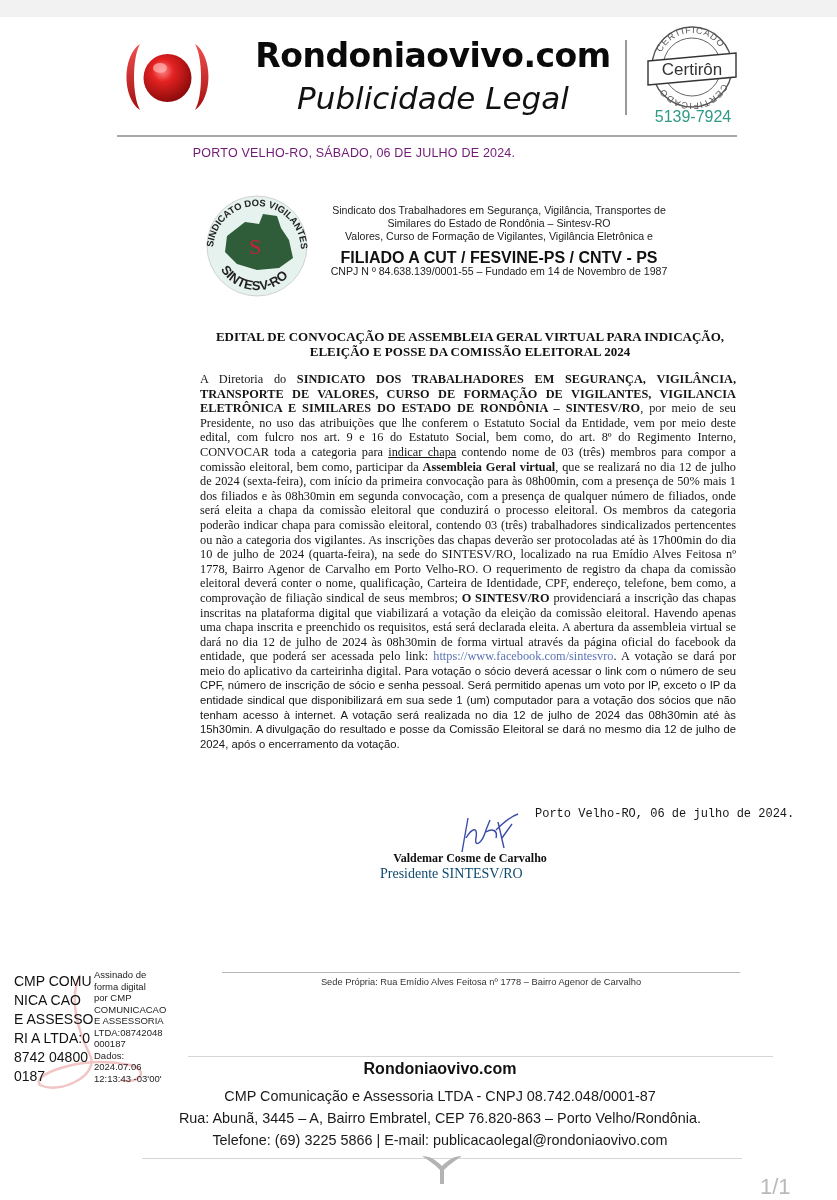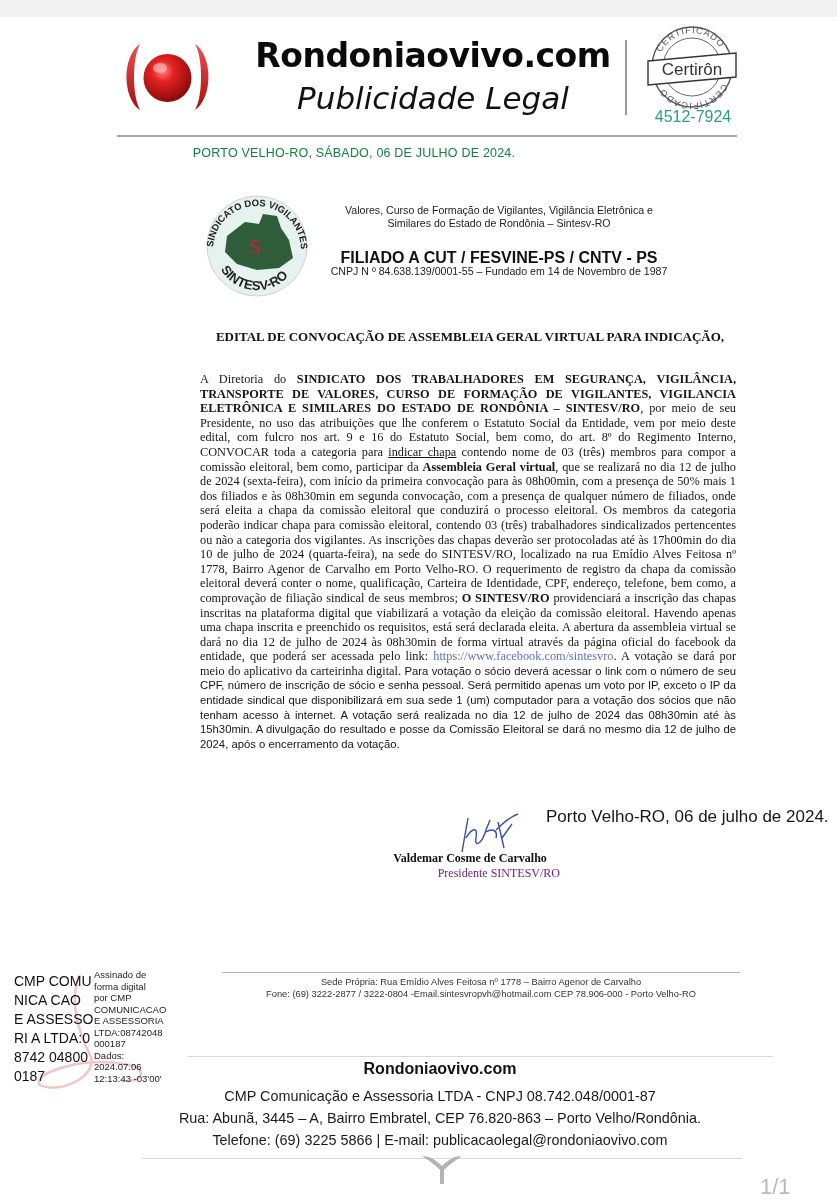--- a/index.html
+++ b/index.html
@@ -24,21 +24,21 @@
   }
   .mast-divider { position: absolute; left: 625px; top: 40px; width: 2px; height: 75px; background: #9a9a9a; }
   .cert-stamp { position: absolute; left: 644px; top: 25px; width: 96px; height: 84px; }
   .cert-phone {
     position: absolute; left: 648px; top: 108px; width: 90px; text-align: center;
     font-size: 16px; color: #2e9a86;
   }
   .mast-rule { position: absolute; left: 117px; top: 135px; width: 620px; height: 2px; background: #a8a8a8; }
   .date-line {
     position: absolute; left: 0; top: 146px; width: 708px; text-align: center;
-    font-size: 12.5px; color: #15803d; letter-spacing: 0.2px;
+    font-size: 12.5px; color: #701a75; letter-spacing: 0.2px;
   }
 
   
   .union-logo { position: absolute; left: 197px; top: 188px; width: 118px; height: 112px; }
   .union-name {
     position: absolute; left: 318px; top: 204px; width: 362px; text-align: center;
     font-size: 10.6px; line-height: 13px; color: #222;
   }
   .union-affil {
     position: absolute; left: 318px; top: 249px; width: 362px; text-align: center;
@@ -61,30 +61,30 @@
   }
   .edital-body b { font-weight: bold; }
   .edital-body .u { text-decoration: underline; }
   .edital-body .link { color: #5a73b5; }
   .edital-body .sans {
     font-family: "Liberation Sans", sans-serif; font-size: 11.3px; line-height: 14.6px;
   }
 
   .sign-place {
     position: absolute; left: 535px; top: 807px;
-    font-family: Liberation Sans, sans-serif; font-size: 17px; color: #161616; margin-left: 11px;
+    font-family: Liberation Mono, monospace; font-size: 12px; color: #161616;
   }
   .signature { position: absolute; left: 452px; top: 808px; width: 70px; height: 50px; }
   .signer-name {
     position: absolute; left: 380px; top: 851px; width: 180px; text-align: center;
     font-family: "Liberation Serif", serif; font-weight: bold; font-size: 12px; color: #111;
   }
   .signer-role {
-    position: absolute; left: 380px; top: 866px; width: 180px; text-align: right;
-    font-family: "Liberation Serif", serif; font-size: 12px; color: #701a75;
+    position: absolute; left: 380px; top: 866px; width: 180px; text-align: left;
+    font-family: "Liberation Serif", serif; font-size: 14px; color: #0c4a6e;
   }
 
   .union-footer-rule { position: absolute; left: 222px; top: 972px; width: 518px; height: 1px; background: #b5b5b5; }
   .union-footer {
     position: absolute; left: 222px; top: 976px; width: 518px; text-align: center;
     font-size: 9.3px; line-height: 12px; color: #333;
   }
 
   
   .pdf-swirl { position: absolute; left: 20px; top: 965px; width: 140px; height: 140px; }
@@ -147,59 +147,60 @@
     <path id="arcTop" d="M14 42 A34 34 0 0 1 82 42"></path>
     <path id="arcBot" d="M82 44 A34 34 0 0 1 14 44"></path>
   </defs>
   <circle cx="48" cy="42" r="40" fill="none" stroke="#555" stroke-width="1.4"></circle>
   <circle cx="48" cy="42" r="29" fill="none" stroke="#666" stroke-width="1"></circle>
   <text font-size="9" fill="#555" font-family="Liberation Sans, sans-serif" letter-spacing="1"><textPath href="#arcTop" startOffset="14%">CERTIFICADO</textPath></text>
   <text font-size="9" fill="#555" font-family="Liberation Sans, sans-serif" letter-spacing="1"><textPath href="#arcBot" startOffset="14%">CERTIFICADO</textPath></text>
   <polygon points="4,36 92,28 92,52 4,60" fill="#fff" stroke="#333" stroke-width="1.4"></polygon>
   <text x="48" y="50" text-anchor="middle" font-size="17" fill="#333" font-family="Liberation Sans, sans-serif">Certirôn</text>
 </svg>
-<div class="cert-phone">4512-7924</div>
+<div class="cert-phone">5139-7924</div>
 <div class="mast-rule"></div>
 <div class="date-line">PORTO VELHO-RO,  SÁBADO, 06 DE JULHO DE 2024.</div>
 
 <svg class="union-logo" viewBox="0 0 118 112">
   <defs>
     <path id="uTop" d="M16 62 A43 43 0 0 1 104 62"></path>
     <path id="uBot" d="M22 78 A42 42 0 0 0 98 78"></path>
   </defs>
   <circle cx="60" cy="58" r="50" fill="#e6f2ee"></circle>
   <circle cx="60" cy="58" r="50" fill="none" stroke="#bbb" stroke-width="0.6"></circle>
   <text font-size="9.5" font-weight="bold" fill="#222" font-family="Liberation Sans, sans-serif"><textPath href="#uTop" startOffset="2%">SINDICATO DOS VIGILANTES</textPath></text>
   <path d="M30 48 L48 34 L62 36 L66 26 L80 28 L84 40 L92 52 L96 70 L82 80 L60 82 L40 76 L28 64 Z" fill="#2f5d3a"></path>
   <text x="58" y="66" text-anchor="middle" font-size="22" fill="#c8213a" font-family="Liberation Serif, serif">S</text>
   <text font-size="13" font-weight="bold" fill="#222" font-family="Liberation Sans, sans-serif"><textPath href="#uBot" startOffset="4%">SINTESV-RO</textPath></text>
 </svg>
 <div class="union-name">
+  <div>Sindicato dos Trabalhadores em Segurança, Vigilância, Transportes de</div>
+  <div>Similares do Estado de Rondônia – Sintesv-RO</div>
   <div>Valores, Curso de Formação de Vigilantes, Vigilância Eletrônica e</div>
-  <div>Similares do Estado de Rondônia – Sintesv-RO</div>
 </div>
 <div class="union-affil">FILIADO A CUT / FESVINE-PS / CNTV - PS</div>
 <div class="union-cnpj">CNPJ N º 84.638.139/0001-55 – Fundado em 14 de Novembro de 1987</div>
 
 <div class="edital-title">
   <div>EDITAL DE CONVOCAÇÃO DE ASSEMBLEIA GERAL VIRTUAL PARA INDICAÇÃO,</div>
+  <div>ELEIÇÃO E POSSE DA COMISSÃO ELEITORAL 2024</div>
 </div>
 <div class="edital-body"><span>A Diretoria do </span><b>SINDICATO DOS TRABALHADORES EM SEGURANÇA, VIGILÂNCIA, TRANSPORTE DE VALORES, CURSO DE FORMAÇÃO DE VIGILANTES, VIGILANCIA ELETRÔNICA E SIMILARES DO ESTADO DE RONDÔNIA – SINTESV/RO</b><span>, por meio de seu Presidente, no uso das atribuições que lhe conferem o Estatuto Social da Entidade, vem por meio deste edital, com fulcro nos art. 9 e 16 do Estatuto Social, bem como, do art. 8º do Regimento Interno, CONVOCAR toda a categoria para </span><span class="u">indicar chapa</span><span> contendo nome de 03 (três) membros para compor a comissão eleitoral, bem como, participar da </span><b>Assembleia Geral virtual</b><span>, que se realizará no dia 12 de julho de 2024 (sexta-feira), com início da primeira convocação para às 08h00min, com a presença de 50% mais 1 dos filiados e às 08h30min em segunda convocação, com a presença de qualquer número de filiados, onde será eleita a chapa da comissão eleitoral que conduzirá o processo eleitoral. Os membros da categoria poderão indicar chapa para comissão eleitoral, contendo 03 (três) trabalhadores sindicalizados pertencentes ou não a categoria dos vigilantes. As inscrições das chapas deverão ser protocoladas até às 17h00min do dia 10 de julho de 2024 (quarta-feira), na sede do SINTESV/RO, localizado na rua Emídio Alves Feitosa nº 1778, Bairro Agenor de Carvalho em Porto Velho-RO. O requerimento de registro da chapa da comissão eleitoral deverá conter o nome, qualificação, Carteira de Identidade, CPF, endereço, telefone, bem como, a comprovação de filiação sindical de seus membros; </span><b>O SINTESV/RO</b><span> providenciará a inscrição das chapas inscritas na plataforma digital que viabilizará a votação da eleição da comissão eleitoral. Havendo apenas uma chapa inscrita e preenchido os requisitos, está será declarada eleita. A abertura da assembleia virtual se dará no dia 12 de julho de 2024 às 08h30min de forma virtual através da página oficial do facebook da entidade, que poderá ser acessada pelo link: </span><a class="link">https://www.facebook.com/sintesvro</a><span>. A votação se dará por meio do aplicativo da carteirinha digital. </span><span class="sans">Para votação o sócio deverá acessar o link com o número de seu CPF, número de inscrição de sócio e senha pessoal. Será permitido apenas um voto por IP, exceto o IP da entidade sindical que disponibilizará em sua sede 1 (um) computador para a votação dos sócios que não tenham acesso à internet. A votação será realizada no dia 12 de julho de 2024 das 08h30min até às 15h30min. A divulgação do resultado e posse da Comissão Eleitoral se dará no mesmo dia 12 de julho de 2024, após o encerramento da votação.</span></div>
 
 <div class="sign-place">Porto Velho-RO, 06 de julho de 2024.</div>
 <svg class="signature" viewBox="0 0 70 50">
   <path d="M10 44 L16 10 M14 30 C20 20 26 18 24 30 C22 40 30 36 34 22 L38 12 M34 24 C40 20 46 22 44 30 M46 14 L52 40 M44 22 C52 14 60 8 66 6 M50 30 L60 16" fill="none" stroke="#3a4ea8" stroke-width="1.4"></path>
 </svg>
 <div class="signer-name">Valdemar Cosme de Carvalho</div>
 <div class="signer-role">Presidente SINTESV/RO</div>
 
 <div class="union-footer-rule"></div>
 <div class="union-footer">
   <div>Sede Própria: Rua Emídio Alves Feitosa nº 1778 – Bairro Agenor de Carvalho</div>
-  <div>Fone: (69) 3222-2877 / 3222-0804 -Email.sintesvropvh@hotmail.com  CEP 78.906-000 - Porto Velho-RO</div>
 </div>
 
 <svg class="pdf-swirl" viewBox="0 0 140 140">
   <path d="M60 10 C50 30 55 60 70 90 C80 110 40 130 20 120 C10 110 60 90 110 100 C130 105 120 120 100 115" fill="none" stroke="#f2c4c4" stroke-width="2.5"></path>
 </svg>
 <div class="sig-signer">CMP COMUNICA CAO E ASSESSORI A LTDA:08742 048000187</div>
 <div class="sig-meta">
   <div>Assinado de</div>
   <div>forma digital</div>
   <div>por CMP</div>

